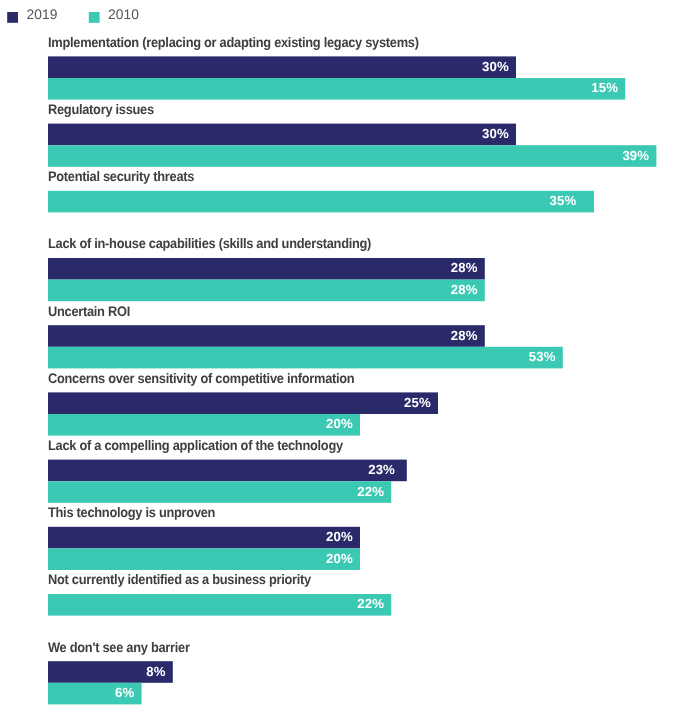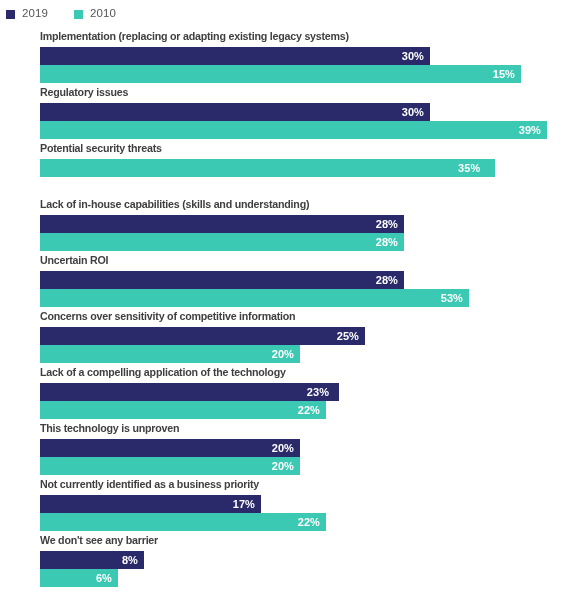--- a/index.html
+++ b/index.html
@@ -213,24 +213,20 @@
           <div class="bar">
             <div class="bar-fill" style="width: 260px; background: rgb(60, 201, 180);"></div>
             <span class="bar-value" style="left: 224px; width: 30px; text-align: right;">20%</span>
           </div>
         </div>
       </div>
       <div class="row">
         <div class="row-label">Not currently identified as a business priority</div>
         <div class="bars">
           <div class="bar">
-            <div class="bar-fill" style="width: 221px; background: rgb(42, 42, 107);"></div>
-            <span class="bar-value" style="left: 185px; width: 30px; text-align: right;">17%</span>
-          </div>
-          <div class="bar">
             <div class="bar-fill" style="width: 286px; background: rgb(60, 201, 180);"></div>
             <span class="bar-value" style="left: 250px; width: 30px; text-align: right;">22%</span>
           </div>
         </div>
       </div>
       <div class="row">
         <div class="row-label">We don't see any barrier</div>
         <div class="bars">
           <div class="bar">
             <div class="bar-fill" style="width: 104px; background: rgb(42, 42, 107);"></div>

